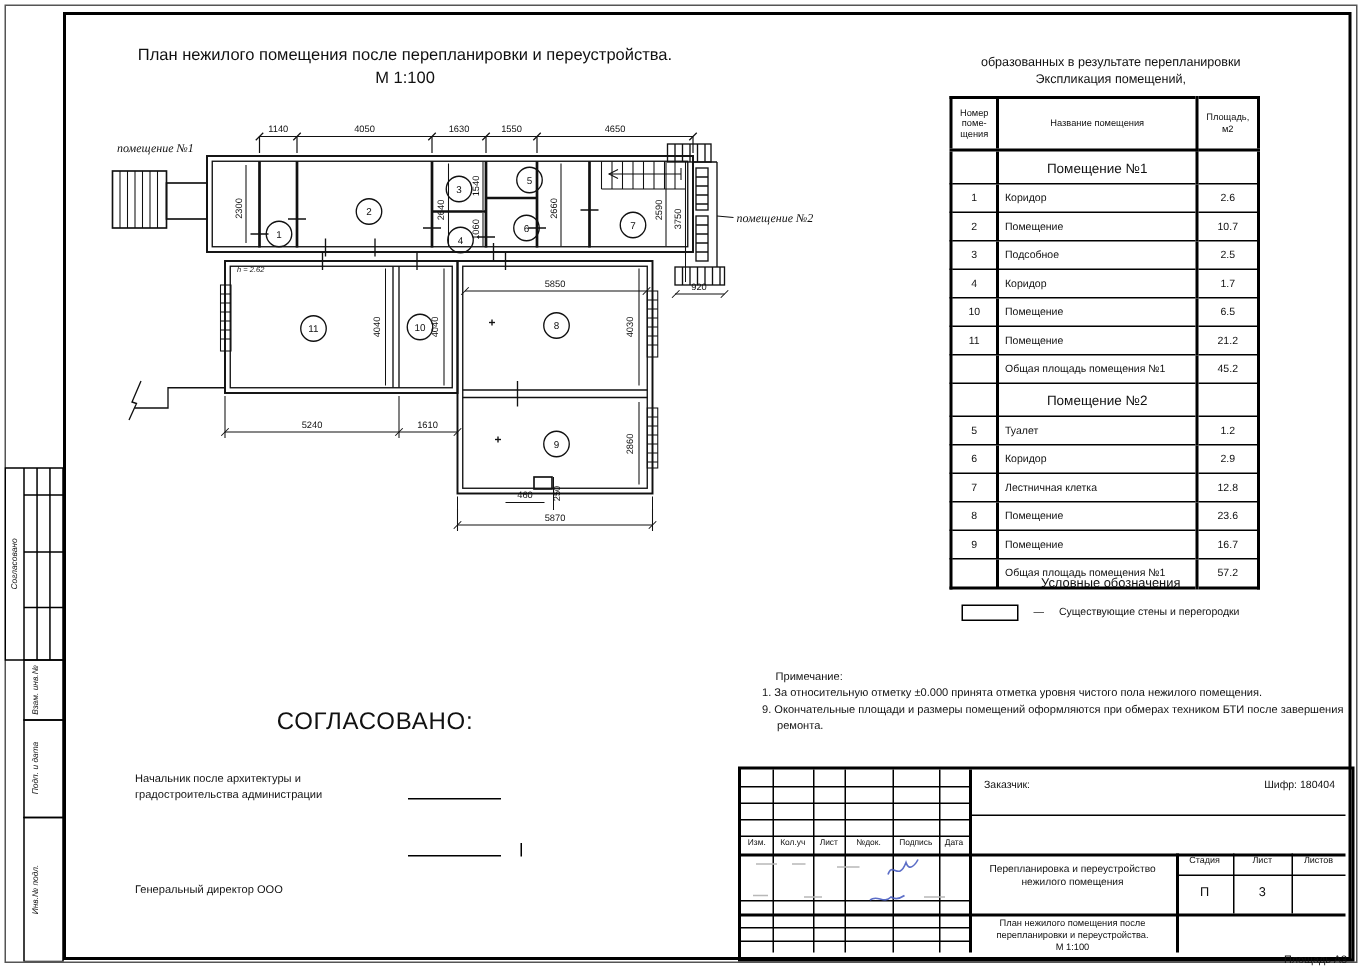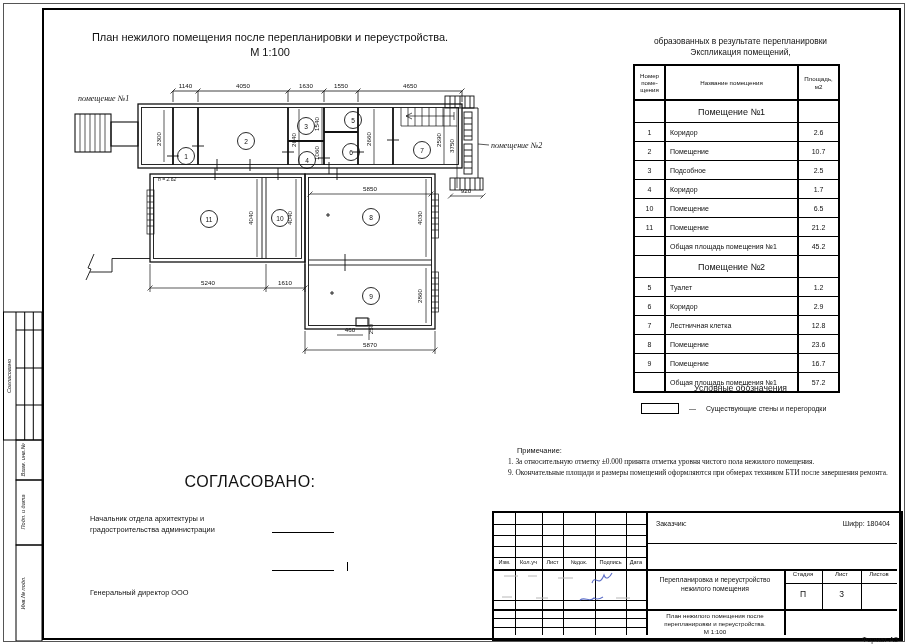--- a/index.html
+++ b/index.html
@@ -22,21 +22,21 @@
   tr.datarow td{height:18px;}
   tr.totalrow td{height:18px;}
 
   .legend-title{position:absolute;left:633px;top:383px;width:215px;text-align:center;font-size:8.6px;}
   .legend-row{position:absolute;left:641px;top:403px;width:260px;display:flex;align-items:center;font-size:7px;}
   .legend-sym{width:36px;height:9px;border:1px solid #000;margin-right:10px;}
   .legend-dash{margin-right:10px;}
 
   .notes{position:absolute;left:508px;top:445px;width:392px;font-size:7.4px;line-height:1.5;}
   .notes .nt{margin-left:9px;}
-  .notes .ni{padding-left:10px;text-indent:-10px;font-family:Liberation Serif, serif;}
+  .notes .ni{padding-left:10px;text-indent:-10px;}
 
   .approval-title{position:absolute;left:125px;top:473px;width:250px;text-align:center;font-size:16px;letter-spacing:.5px;}
   .signer{position:absolute;font-size:7.4px;line-height:1.45;width:180px;}
   .sigline{position:absolute;height:1px;background:#000;}
   .tick-i{position:absolute;width:1px;height:9px;background:#000;}
 
   
   .tb{position:absolute;left:492px;top:511px;width:407px;height:126px;border:2px solid #000;}
   .tb .hl{position:absolute;background:#000;height:1px;}
   .tb .hl2{position:absolute;background:#000;height:2px;}
@@ -424,21 +424,21 @@
     <span>Существующие стены и перегородки</span>
   </div>
 
   <div class="notes">
     <div class="nt">Примечание:</div>
     <div class="ni">1. За относительную отметку ±0.000 принята отметка уровня чистого пола нежилого помещения.</div>
     <div class="ni">9. Окончательные площади и размеры помещений оформляются при обмерах техником БТИ после завершения ремонта.</div>
   </div>
 
   <div class="approval-title">СОГЛАСОВАНО:</div>
-  <div class="signer" style="left:90px;top:514px;">Начальник отдела архитектуры и градостроительства администрации</div>
+  <div class="signer" style="left:90px;top:514px;">Начальник после архитектуры и градостроительства администрации</div>
   <div class="sigline" style="left:272px;top:532px;width:62px;"></div>
   <div class="signer" style="left:90px;top:588px;">Генеральный директор ООО</div>
   <div class="sigline" style="left:272px;top:570px;width:62px;"></div>
   <div class="tick-i" style="left:347px;top:562px;"></div>
 
   <div class="tb">
 
     <div class="vl" style="left:21px;top:0;height:122px;"></div>
     <div class="vl" style="left:48px;top:0;height:122px;"></div>
     <div class="vl" style="left:69px;top:0;height:122px;"></div>
@@ -494,14 +494,14 @@
       <g stroke="#b8b8b8" stroke-width="1" fill="none">
         <path d="M8,7 h14 M32,7 h9 M62,9 h15 M6,28 h10 M40,29 h12 M120,29 h14"></path>
       </g>
       <g stroke="#4055be" stroke-width="1.1" fill="none" opacity="0.85">
         <path d="M96,14 c3,-9 7,5 12,-8 c2,6 6,2 8,-2"></path>
         <path d="M84,31 c5,-4 9,3 14,-2 c3,2 6,1 9,-1"></path>
       </g>
     </svg>
   </div>
 
-  <div class="format-label">Формат А3</div>
+  <div class="format-label">Площадь А3</div>
 </div>
 
 </body></html>

